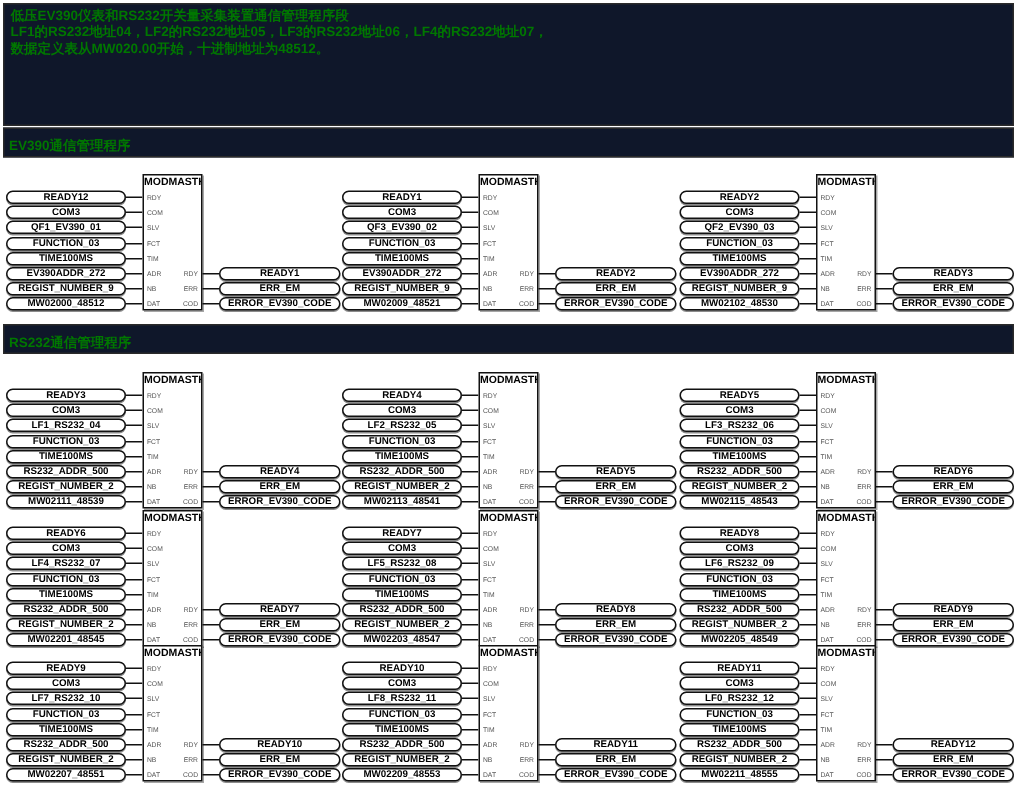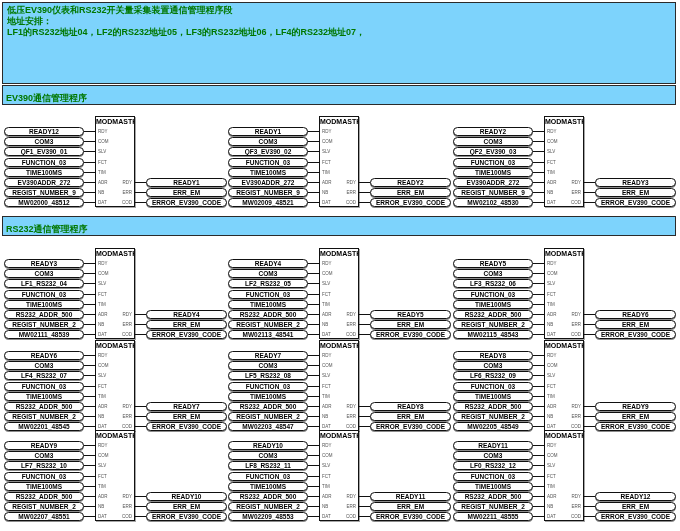--- a/index.html
+++ b/index.html
@@ -2,21 +2,21 @@
 <html><head>
 <meta charset="utf-8">
 <style>
   html,body{margin:0;padding:0;}
   body{
     position:relative;width:680px;height:531px;overflow:hidden;
     background:#ffffff;font-family:"Liberation Sans",sans-serif;
   }
   .box{
     position:absolute;left:2px;width:674px;box-sizing:border-box;
-    border:1px solid #2a2a2a;background:#7dd3fc;
+    border:1px solid #2a2a2a;background:#0f172a;
   }
   .comment-box{top:2px;height:82px;padding:2px 4px;}
   .comment-line{
     font-weight:bold;font-size:9px;line-height:11.2px;color:#007700;
     white-space:nowrap;overflow:hidden;
   }
   .section-bar{height:20px;padding:1px 3px;}
   .section-title{
     font-weight:bold;font-size:9px;color:#007700;white-space:nowrap;
   }
@@ -40,22 +40,22 @@
     white-space:nowrap;
   }
   .pin.r{text-align:right;}
   .wire{position:absolute;height:1px;background:#111;}
 </style>
 </head>
 <body>
 
 <div class="box comment-box" id="comment-box">
     <div class="comment-line">低压EV390仪表和RS232开关量采集装置通信管理程序段</div>
-    <div class="comment-line">地址安排：</div>
     <div class="comment-line">LF1的RS232地址04，LF2的RS232地址05，LF3的RS232地址06，LF4的RS232地址07，</div>
+    <div class="comment-line">数据定义表从MW020.00开始，十进制地址为48512。</div>
   </div>
 
 <div class="box section-bar" style="top:85px;">
   <span class="section-title">EV390通信管理程序</span>
 </div>
 
 <div class="box section-bar" style="top:216px;">
   <span class="section-title">RS232通信管理程序</span>
 </div>
 

